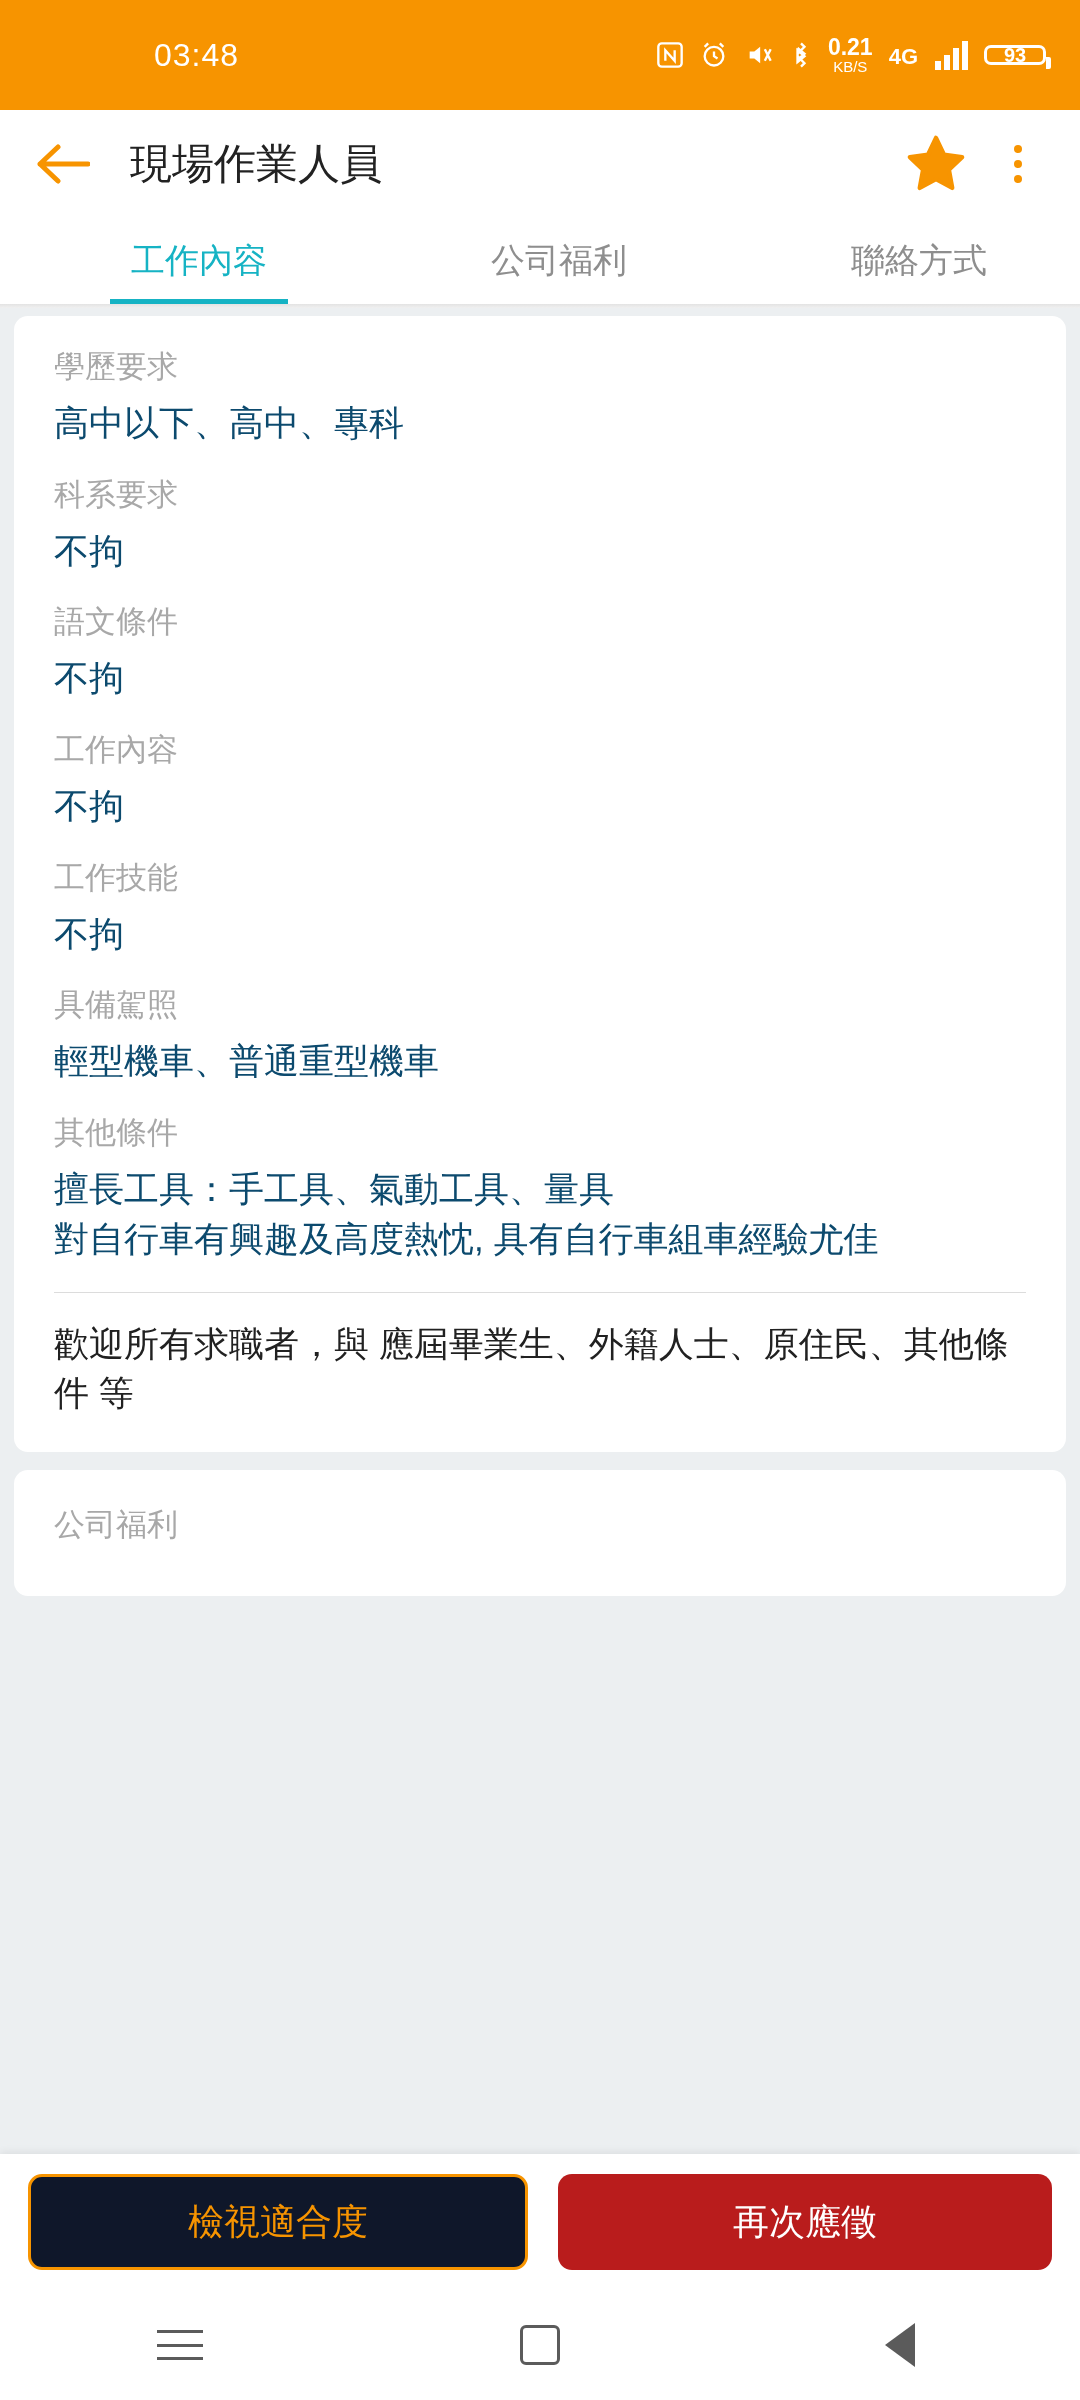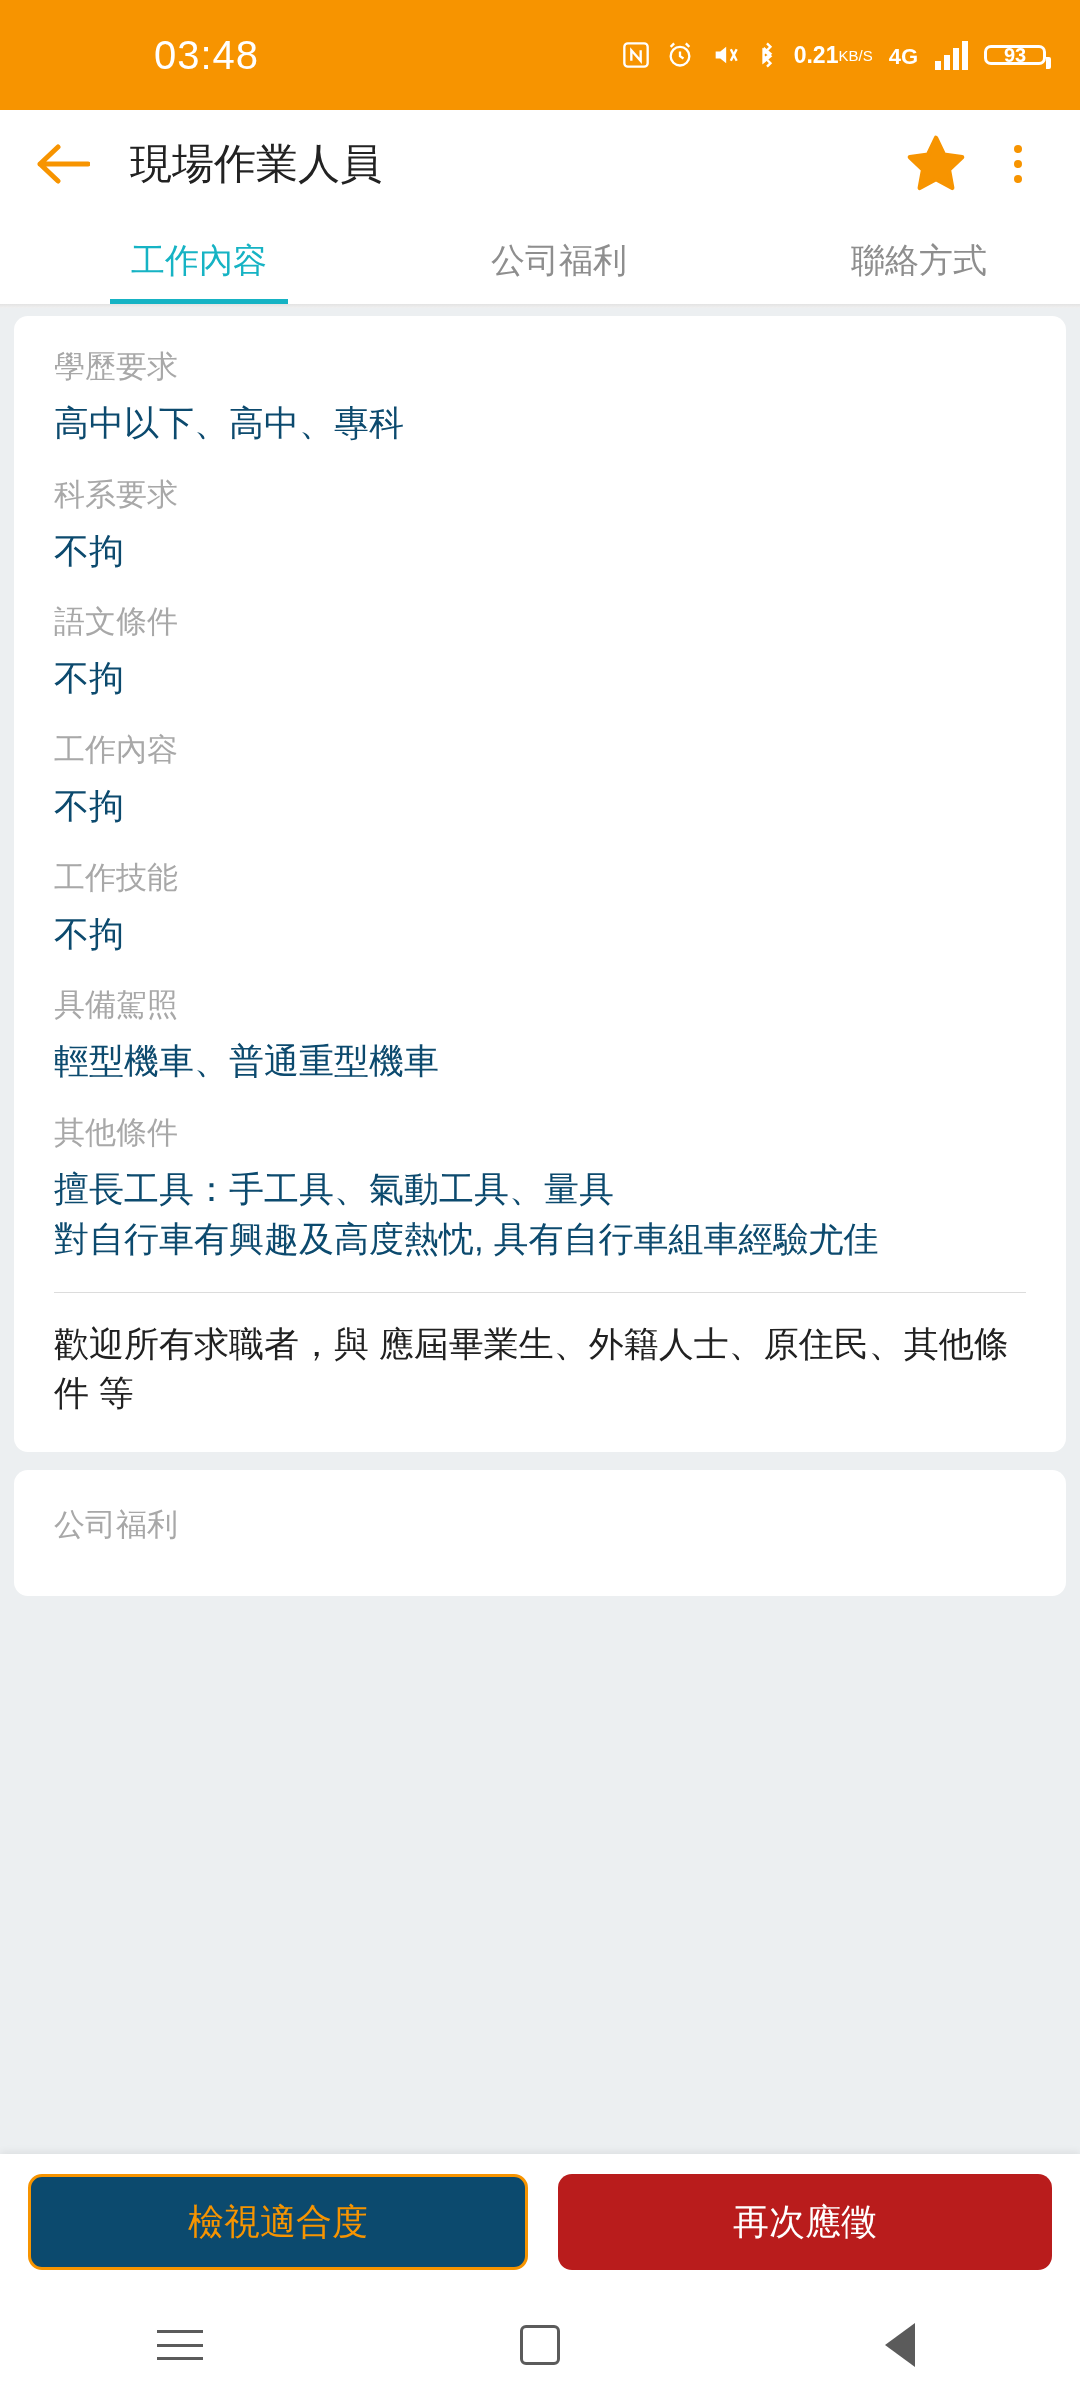--- a/index.html
+++ b/index.html
@@ -10,25 +10,25 @@
     overflow: hidden;
   }
   .phone { position: relative; width: 1080px; height: 2400px; background: #f0f0f0; }
 
   
   .statusbar {
     height: 110px; background: #f79400; color: #fff;
     display: flex; align-items: center; justify-content: space-between;
     padding: 0 34px;
   }
-  .status-time { font-size: 40px; letter-spacing: 1px; margin-left: 120px; }
+  .status-time { font-size: 32px; letter-spacing: 1px; margin-left: 120px; }
   .status-icons { display: flex; align-items: center; gap: 16px; }
   .si { font-size: 30px; line-height: 1; display: flex; align-items: center; }
   .si svg { display: block; }
-  .kbs { display: flex; flex-direction: row; align-items: center; line-height: 1; }
+  .kbs { display: flex; flex-direction: column; align-items: center; line-height: 1; }
   .kbs .rate { font-size: 23px; font-weight: bold; }
   .kbs .unit { font-size: 15px; }
   .net { display: flex; align-items: flex-end; gap: 17px; }
   .net .label { font-size: 22px; font-weight: bold; }
   .bars { display: flex; align-items: flex-end; gap: 3px; height: 30px; }
   .bars i { width: 6px; background: #fff; display: block; }
   .bars i:nth-child(1){height:9px;}
   .bars i:nth-child(2){height:15px;}
   .bars i:nth-child(3){height:22px;}
   .bars i:nth-child(4){height:29px;}
@@ -91,21 +91,21 @@
   
   .actionbar {
     position: absolute; left: 0; right: 0; bottom: 110px; height: 136px;
     background: #fff; display: flex; align-items: center; gap: 30px;
     padding: 0 28px; box-shadow: 0 -2px 8px rgba(0,0,0,0.07);
   }
   .btn {
     flex: 1; height: 96px; border-radius: 14px; display: flex;
     align-items: center; justify-content: center; font-size: 36px;
   }
-  .btn-outline { border: 3px solid #f79400; color: #f79400; background: #0c4a6e; }
+  .btn-outline { border: 3px solid #f79400; color: #f79400; background: #0f172a; }
   .btn-filled { background: #b91c1c; color: #fff; }
 
   
   .navbar {
     position: absolute; left: 0; right: 0; bottom: 0; height: 110px;
     background: #fff; display: flex; align-items: center; justify-content: space-around;
   }
   .nav-item { width: 120px; height: 110px; display: flex; align-items: center; justify-content: center; }
   .nav-hamb { width: 46px; height: 30px; display: flex; flex-direction: column; justify-content: space-between; }
   .nav-hamb i { height: 3px; background: #5b5b5b; display: block; }

